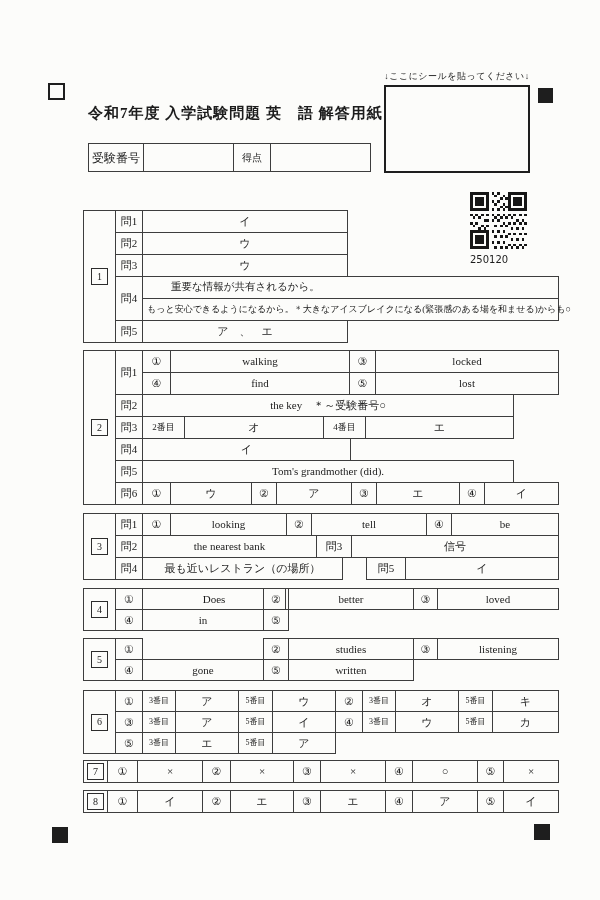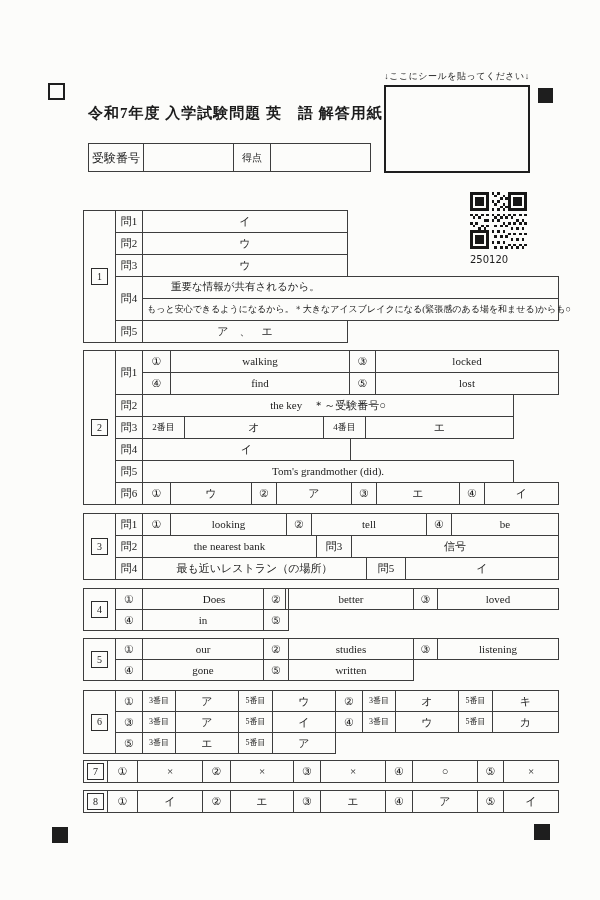--- a/index.html
+++ b/index.html
@@ -111,42 +111,41 @@
   <div class="c" style="left:170px;top:513px;width:117px;height:23px">looking</div>
   <div class="c circ" style="left:286px;top:513px;width:26px;height:23px">②</div>
   <div class="c" style="left:311px;top:513px;width:116px;height:23px">tell</div>
   <div class="c circ" style="left:426px;top:513px;width:26px;height:23px">④</div>
   <div class="c" style="left:451px;top:513px;width:108px;height:23px">be</div>
   <div class="c" style="left:115px;top:535px;width:28px;height:23px">問2</div>
   <div class="c" style="left:142px;top:535px;width:175px;height:23px">the nearest bank</div>
   <div class="c" style="left:316px;top:535px;width:36px;height:23px">問3</div>
   <div class="c" style="left:351px;top:535px;width:208px;height:23px">信号</div>
   <div class="c" style="left:115px;top:557px;width:28px;height:23px">問4</div>
-  <div class="c" style="left:142px;top:557px;width:225px;height:23px">最も近いレストラン（の場所）</div>
+  <div class="c" style="left:142px;top:557px;width:201px;height:23px">最も近いレストラン（の場所）</div>
   <div class="c" style="left:366px;top:557px;width:40px;height:23px">問5</div>
   <div class="c" style="left:405px;top:557px;width:154px;height:23px">イ</div>
 
   <div class="c" style="left:83px;top:588px;width:33px;height:43px">
     <span class="box">4</span>
     </div>
   <div class="c circ" style="left:115px;top:588px;width:28px;height:22px">①</div>
   <div class="c" style="left:142px;top:588px;width:144px;height:22px">Does</div>
   <div class="c circ" style="left:263px;top:588px;width:26px;height:22px">②</div>
   <div class="c" style="left:288px;top:588px;width:126px;height:22px">better</div>
   <div class="c circ" style="left:413px;top:588px;width:25px;height:22px">③</div>
   <div class="c" style="left:437px;top:588px;width:122px;height:22px">loved</div>
   <div class="c circ" style="left:115px;top:609px;width:28px;height:22px">④</div>
   <div class="c" style="left:142px;top:609px;width:122px;height:22px">in</div>
   <div class="c circ" style="left:263px;top:609px;width:26px;height:22px">⑤</div>
 
   <div class="c" style="left:83px;top:638px;width:33px;height:43px">
     <span class="box">5</span>
     </div>
   <div class="c circ" style="left:115px;top:638px;width:28px;height:22px">①</div>
-  <div class="c" style="left:142px;top:638px;width:122px;height:22px">our</div>
   <div class="c circ" style="left:263px;top:638px;width:26px;height:22px">②</div>
   <div class="c" style="left:288px;top:638px;width:126px;height:22px">studies</div>
   <div class="c circ" style="left:413px;top:638px;width:25px;height:22px">③</div>
   <div class="c" style="left:437px;top:638px;width:122px;height:22px">listening</div>
   <div class="c circ" style="left:115px;top:659px;width:28px;height:22px">④</div>
   <div class="c" style="left:142px;top:659px;width:122px;height:22px">gone</div>
   <div class="c circ" style="left:263px;top:659px;width:26px;height:22px">⑤</div>
   <div class="c" style="left:288px;top:659px;width:126px;height:22px">written</div>
 
   <div class="c" style="left:83px;top:690px;width:33px;height:64px">

